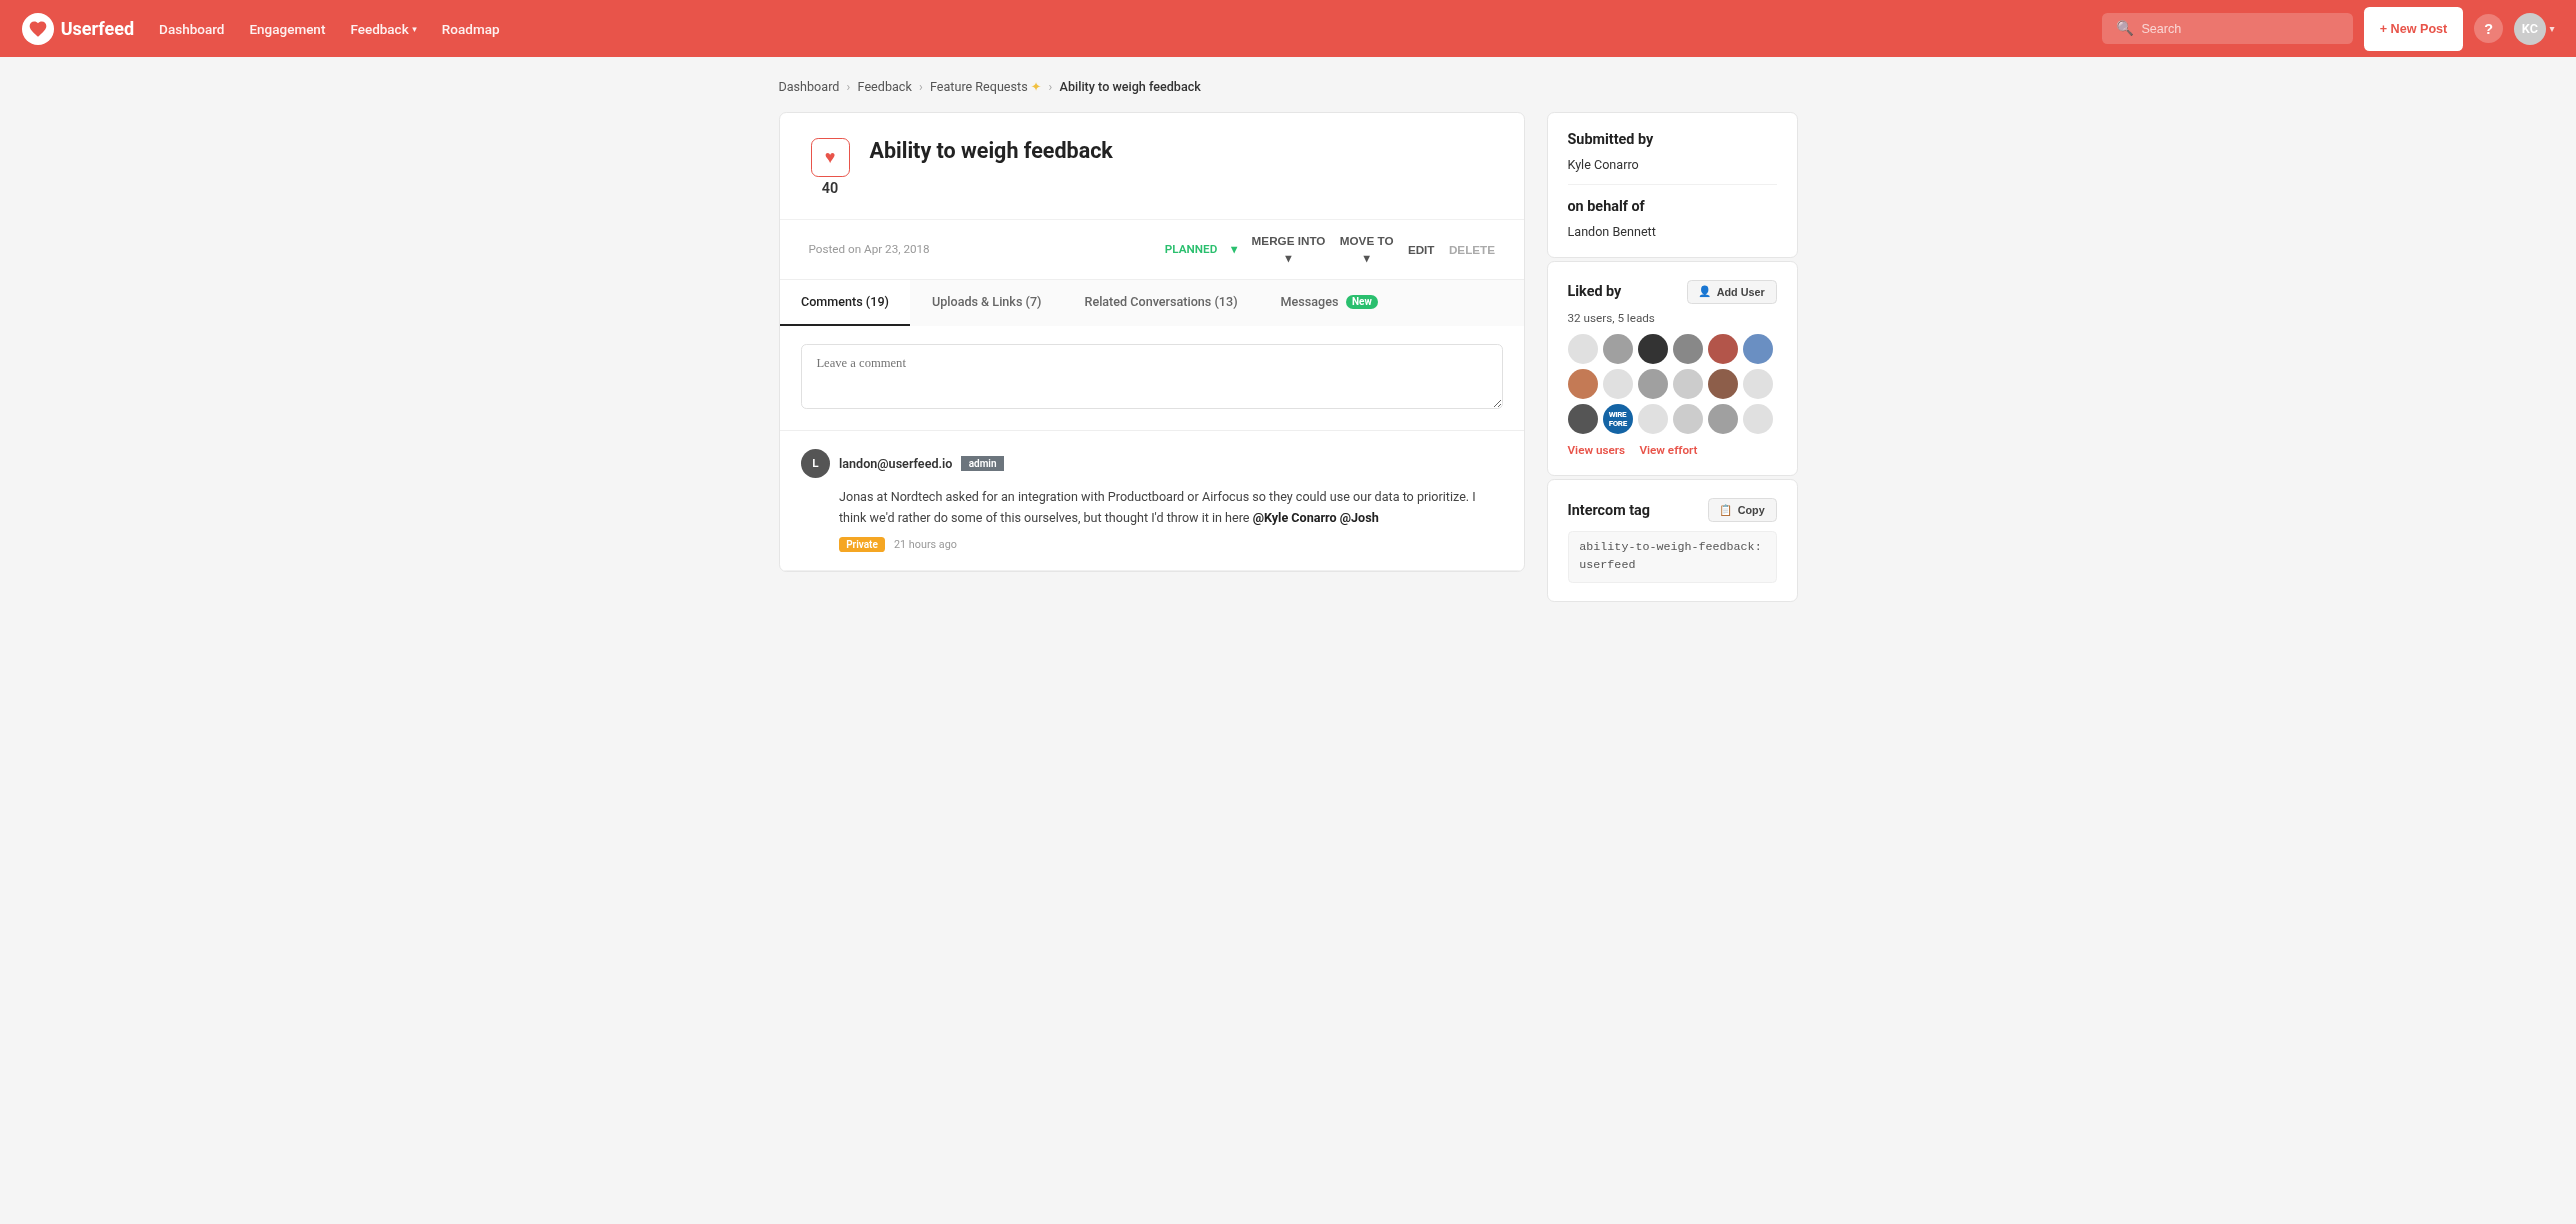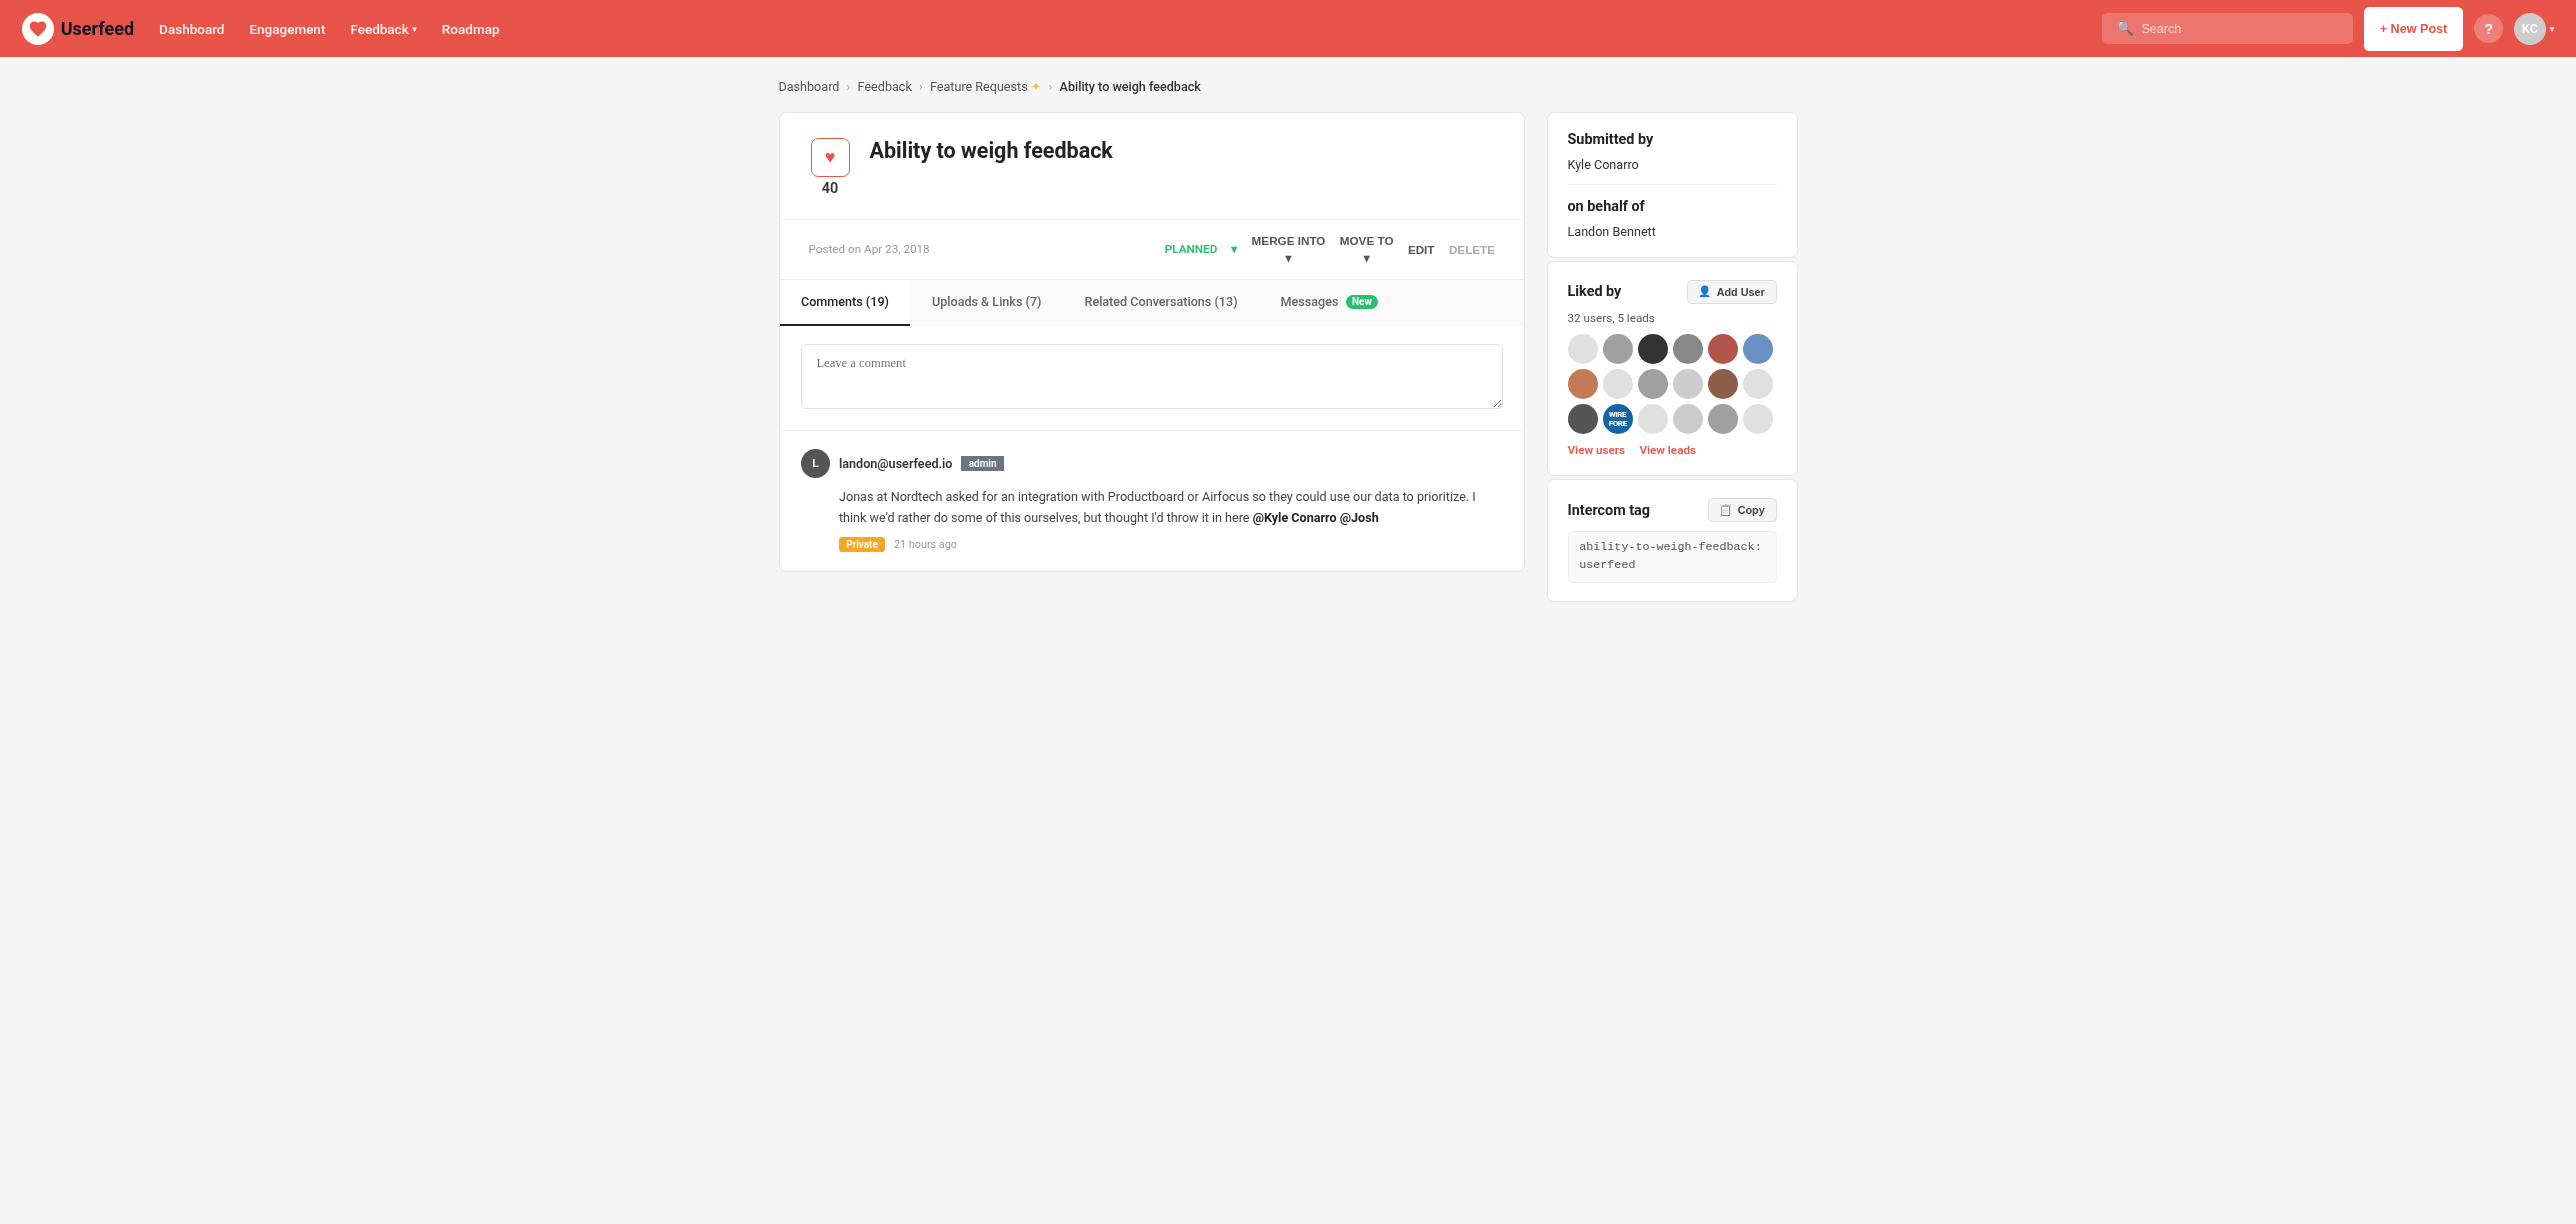--- a/index.html
+++ b/index.html
@@ -11,21 +11,21 @@
       display: flex;
       align-items: center;
       padding: 0 21.5px;
       height: 57px;
       gap: 25px;
     }
     .navbar-brand {
       display: flex;
       align-items: center;
       gap: 7.2px;
-      color: #0f172a;
+      color: #ffffff;
       font-size: 18px;
       font-weight: 700;
       text-decoration: none;
     }
     .brand-icon {
       width: 32px;
       height: 32px;
       background: #fff;
       border-radius: 50%;
       display: flex;
@@ -630,21 +630,21 @@
           <div class="av" style="background:#555;"></div>
           <div class="av-word">WIRE<br>FORE</div>
           <div class="av av-7"></div>
           <div class="av av-9"></div>
           <div class="av av-8"></div>
           <div class="av av-7"></div>
         </div>
 
         <div class="view-links">
           <a class="view-link" href="#">View users</a>
-          <a class="view-link" href="#">View leads</a>
+          <a class="view-link" href="#">View effort</a>
         </div>
       </div>
 
       <div class="sidebar-card">
         <div class="intercom-tag-header">
           <div class="intercom-tag-title">Intercom tag</div>
           <button class="copy-btn">
             <span>📋</span>
             <span>Copy</span>
           </button>

